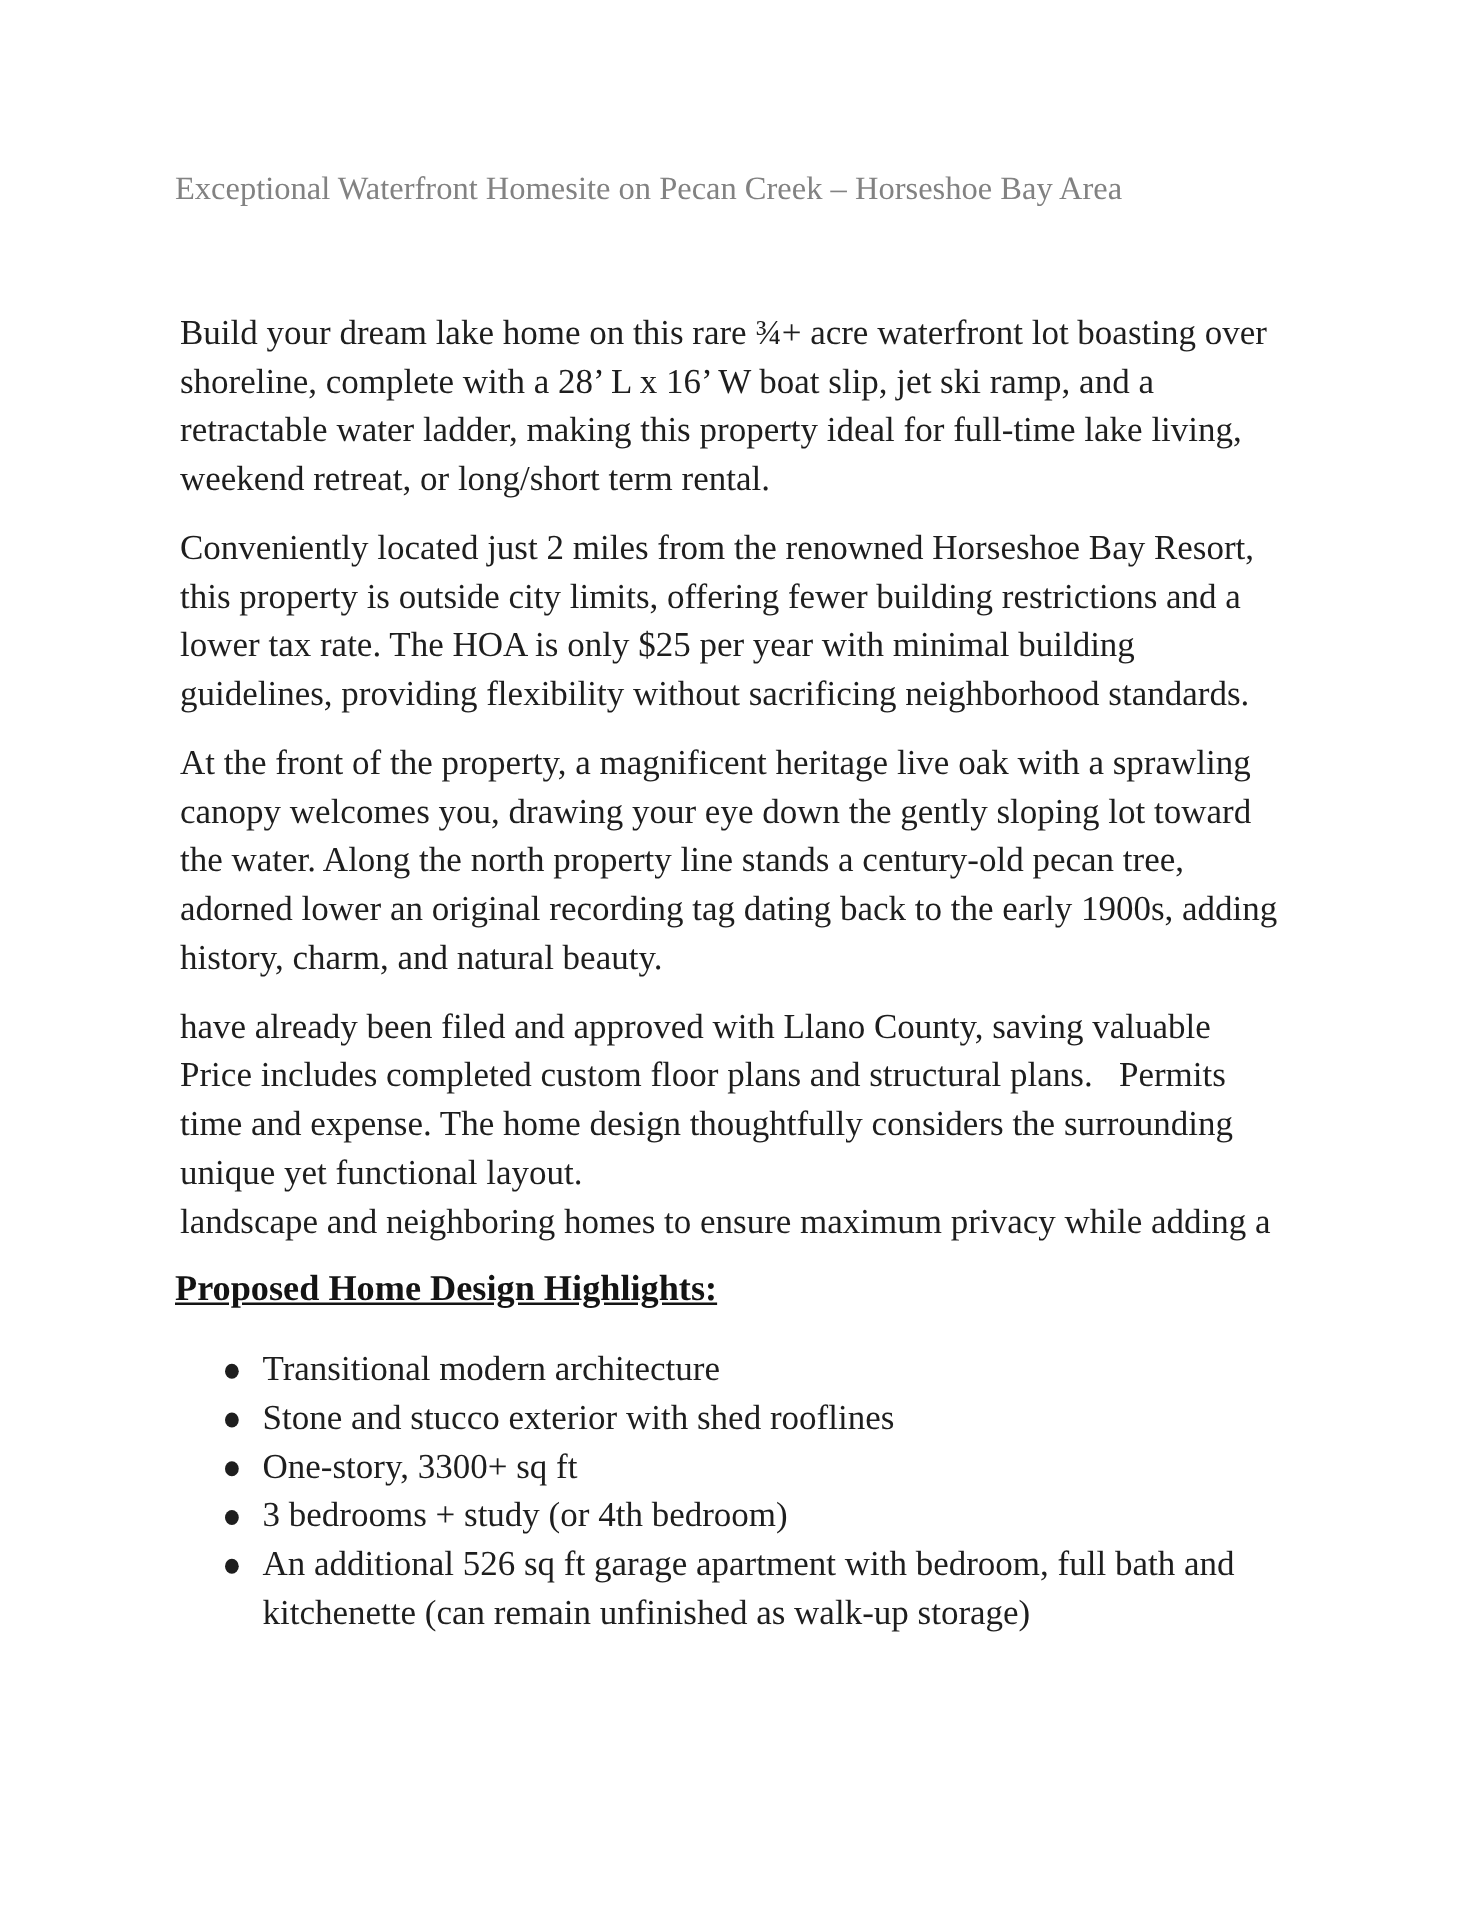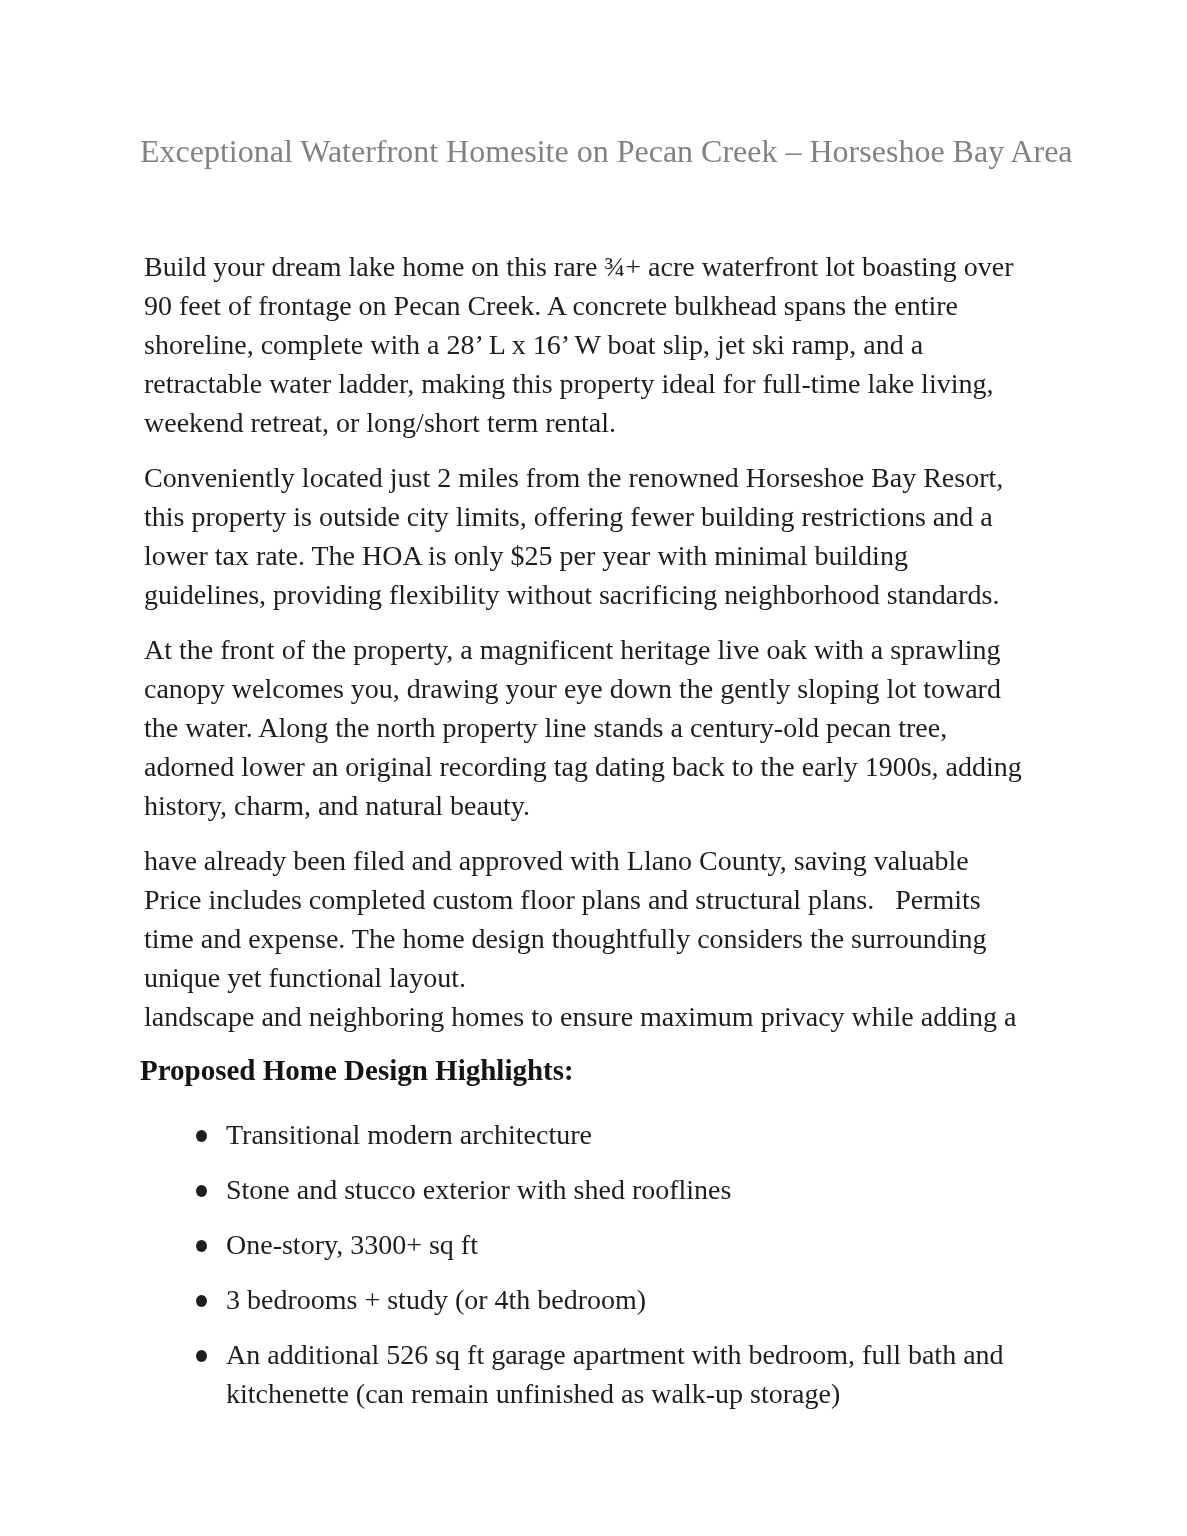--- a/index.html
+++ b/index.html
@@ -22,21 +22,21 @@
     background: #ffffff;
   }
   .content {
     position: absolute;
     left: 140px;
     top: 0;
     width: 960px;
     padding-top: 133px;
   }
   .doc-title {
-    font-size: 32px;
+    font-size: 26px;
     font-weight: normal;
     line-height: 36px;
     color: #828282;
     margin: 0 0 78px 0;
     white-space: pre;
   }
   .para {
     margin: 0 0 16px 4px;
   }
   .ln {
@@ -45,30 +45,31 @@
     color: #1e1e1e;
     white-space: pre;
   }
   .heading {
     font-size: 29px;
     font-weight: bold;
     line-height: 36px;
     color: #141414;
     margin: 16px 0 0 0;
     white-space: pre;
+    text-decoration: underline;
   }
   ul.bullets {
     list-style: none;
     margin: 27px 0 0 0;
     padding: 0;
   }
   ul.bullets li {
     position: relative;
     padding-left: 70px;
-    margin: 16px;
+    margin: 0;
   }
   .dot {
     position: absolute;
     left: 40px;
     top: 15px;
     width: 11px;
     height: 12px;
     border-radius: 50%;
     background: #1e1e1e;
   }
@@ -76,21 +77,20 @@
 </head>
 <body>
 
 <div class="page">
   <div class="content">
 
     <h1 class="doc-title">Exceptional Waterfront Homesite on Pecan Creek – Horseshoe Bay Area</h1>
 
     <div class="para">
       <div class="ln">Build your dream lake home on this rare ¾+ acre waterfront lot boasting over</div>
-      <div class="ln">90 feet of frontage on Pecan Creek. A concrete bulkhead spans the entire</div>
       <div class="ln">shoreline, complete with a 28’ L x 16’ W boat slip, jet ski ramp, and a</div>
       <div class="ln">retractable water ladder, making this property ideal for full-time lake living,</div>
       <div class="ln">weekend retreat, or long/short term rental.</div>
     </div>
 
     <div class="para">
       <div class="ln">Conveniently located just 2 miles from the renowned Horseshoe Bay Resort,</div>
       <div class="ln">this property is outside city limits, offering fewer building restrictions and a</div>
       <div class="ln">lower tax rate. The HOA is only $25 per year with minimal building</div>
       <div class="ln">guidelines, providing flexibility without sacrificing neighborhood standards.</div>

